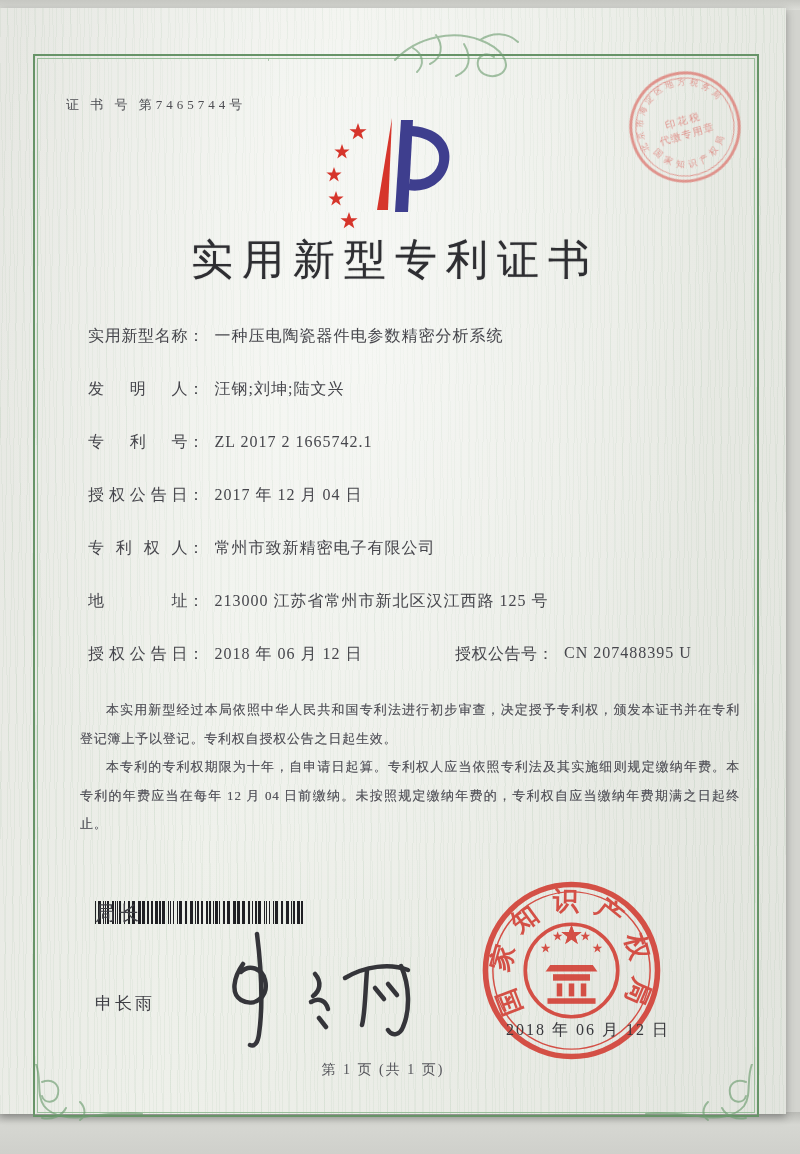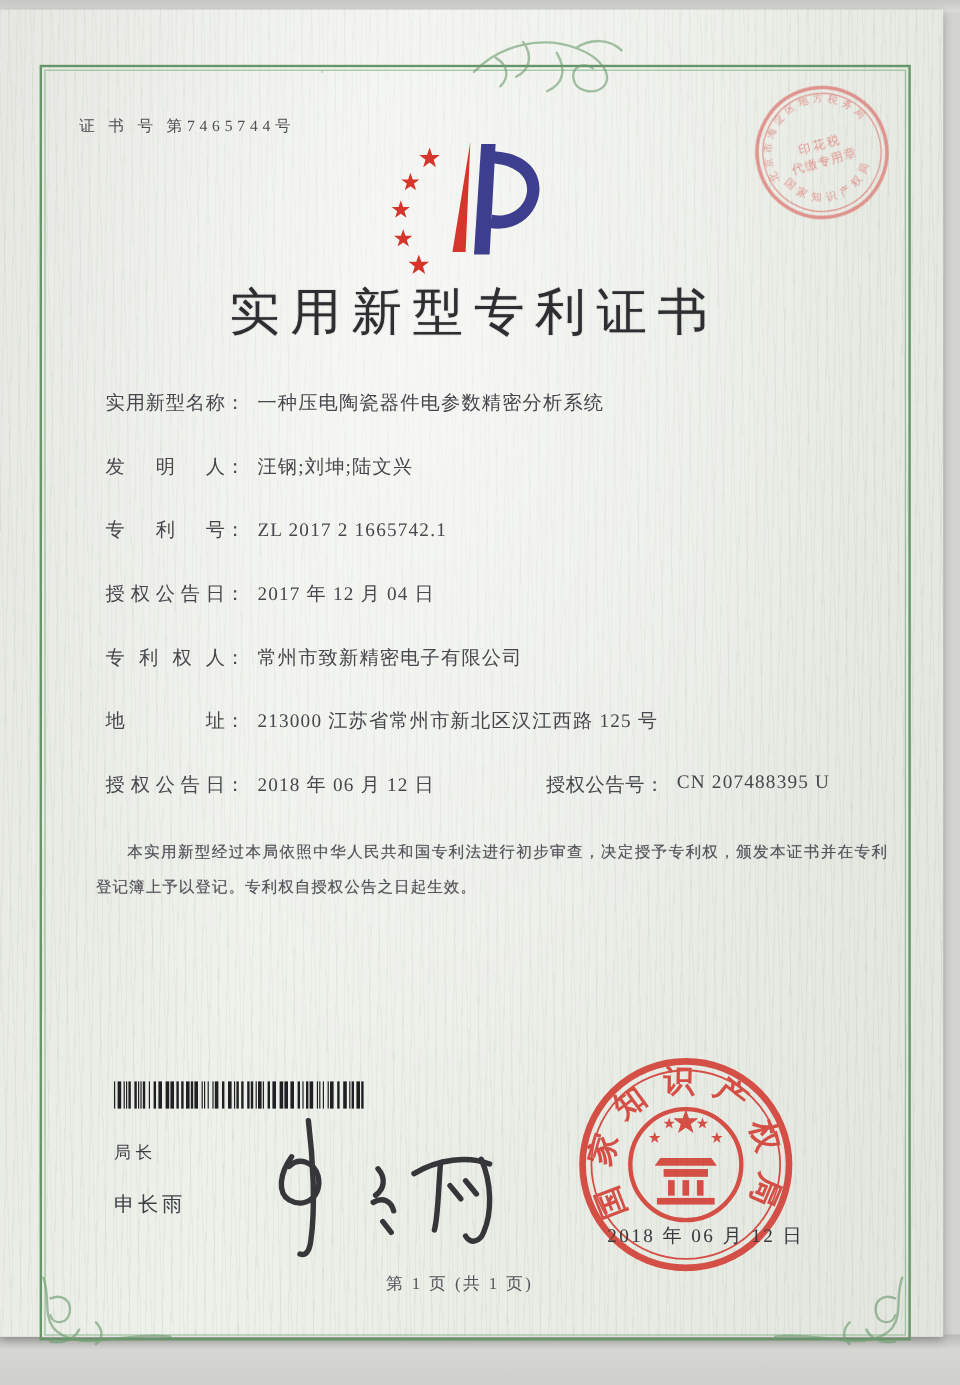--- a/index.html
+++ b/index.html
@@ -32,21 +32,21 @@
   .fields{position:absolute;left:88px;top:318px;width:650px;font-size:16px;color:#46464c;}
   .frow{display:flex;align-items:baseline;height:53px;position:relative;letter-spacing:.5px;}
   .flabel{display:inline-block;min-width:100px;text-align:justify;text-align-last:justify;}
   .fcolon{margin-right:10px;}
   .fvalue{letter-spacing:1px;}
   .grant-no{position:absolute;left:367px;top:0;display:flex;align-items:flex-start;}
   .paras{position:absolute;left:80px;top:688px;width:660px;}
   .paras p{margin:0;text-indent:2em;text-align:justify;font-size:13px;line-height:28.5px;
     letter-spacing:.8px;color:#55555c;text-shadow:0 0 .6px rgba(85,85,92,.6);}
   .barcode{position:absolute;left:95px;top:893px;}
-  .signer-title{position:absolute;left:95px;top:944px;font-size:14px;letter-spacing:4px;color:#3f3f45;}
+  .signer-title{position:absolute;left:95px;top:892px;font-size:20px;letter-spacing:4px;color:#3f3f45;}
   .signer-name{position:absolute;left:95px;top:984px;font-size:17px;letter-spacing:3px;color:#3f3f45;}
   .signature{position:absolute;left:215px;top:918px;}
   .seal{position:absolute;left:479px;top:870px;opacity:.88;filter:blur(.3px);}
   .seal-date{position:absolute;left:506px;top:1012px;font-size:16px;letter-spacing:2px;color:#38383d;}
   .stamp{position:absolute;left:626px;top:60px;transform:rotate(-16deg);opacity:.78;filter:blur(.6px);}
   .footer{position:absolute;left:33px;top:1053px;width:700px;text-align:center;
     font-size:14px;letter-spacing:2px;color:#54545a;}
   .ornament{position:absolute;}
   svg{display:block;}
 </style>
@@ -152,20 +152,21 @@
       <span class="grant-no">
         <span class="flabel" style="min-width:auto;">授权公告号</span>
           <span class="fcolon">：</span>
         <span class="fvalue">CN 207488395 U</span>
       </span>
     </div>
   </div>
 
   <div class="paras">
     <p>本实用新型经过本局依照中华人民共和国专利法进行初步审查，决定授予专利权，颁发本证书并在专利登记簿上予以登记。专利权自授权公告之日起生效。</p>
+    <p>本专利的专利权期限为十年，自申请日起算。专利权人应当依照专利法及其实施细则规定缴纳年费。本专利的年费应当在每年 12 月 04 日前缴纳。未按照规定缴纳年费的，专利权自应当缴纳年费期满之日起终止。</p>
   </div>
 
   <svg class="barcode" width="212" height="23" viewBox="0 0 212 23">
       <rect x="0" y="0" width="1" height="23" fill="#202024"></rect>
       <rect x="3" y="0" width="3" height="23" fill="#202024"></rect>
       <rect x="8" y="0" width="1" height="23" fill="#202024"></rect>
       <rect x="10" y="0" width="1" height="23" fill="#202024"></rect>
       <rect x="12" y="0" width="2" height="23" fill="#202024"></rect>
       <rect x="17" y="0" width="2" height="23" fill="#202024"></rect>
       <rect x="20" y="0" width="1" height="23" fill="#202024"></rect>

